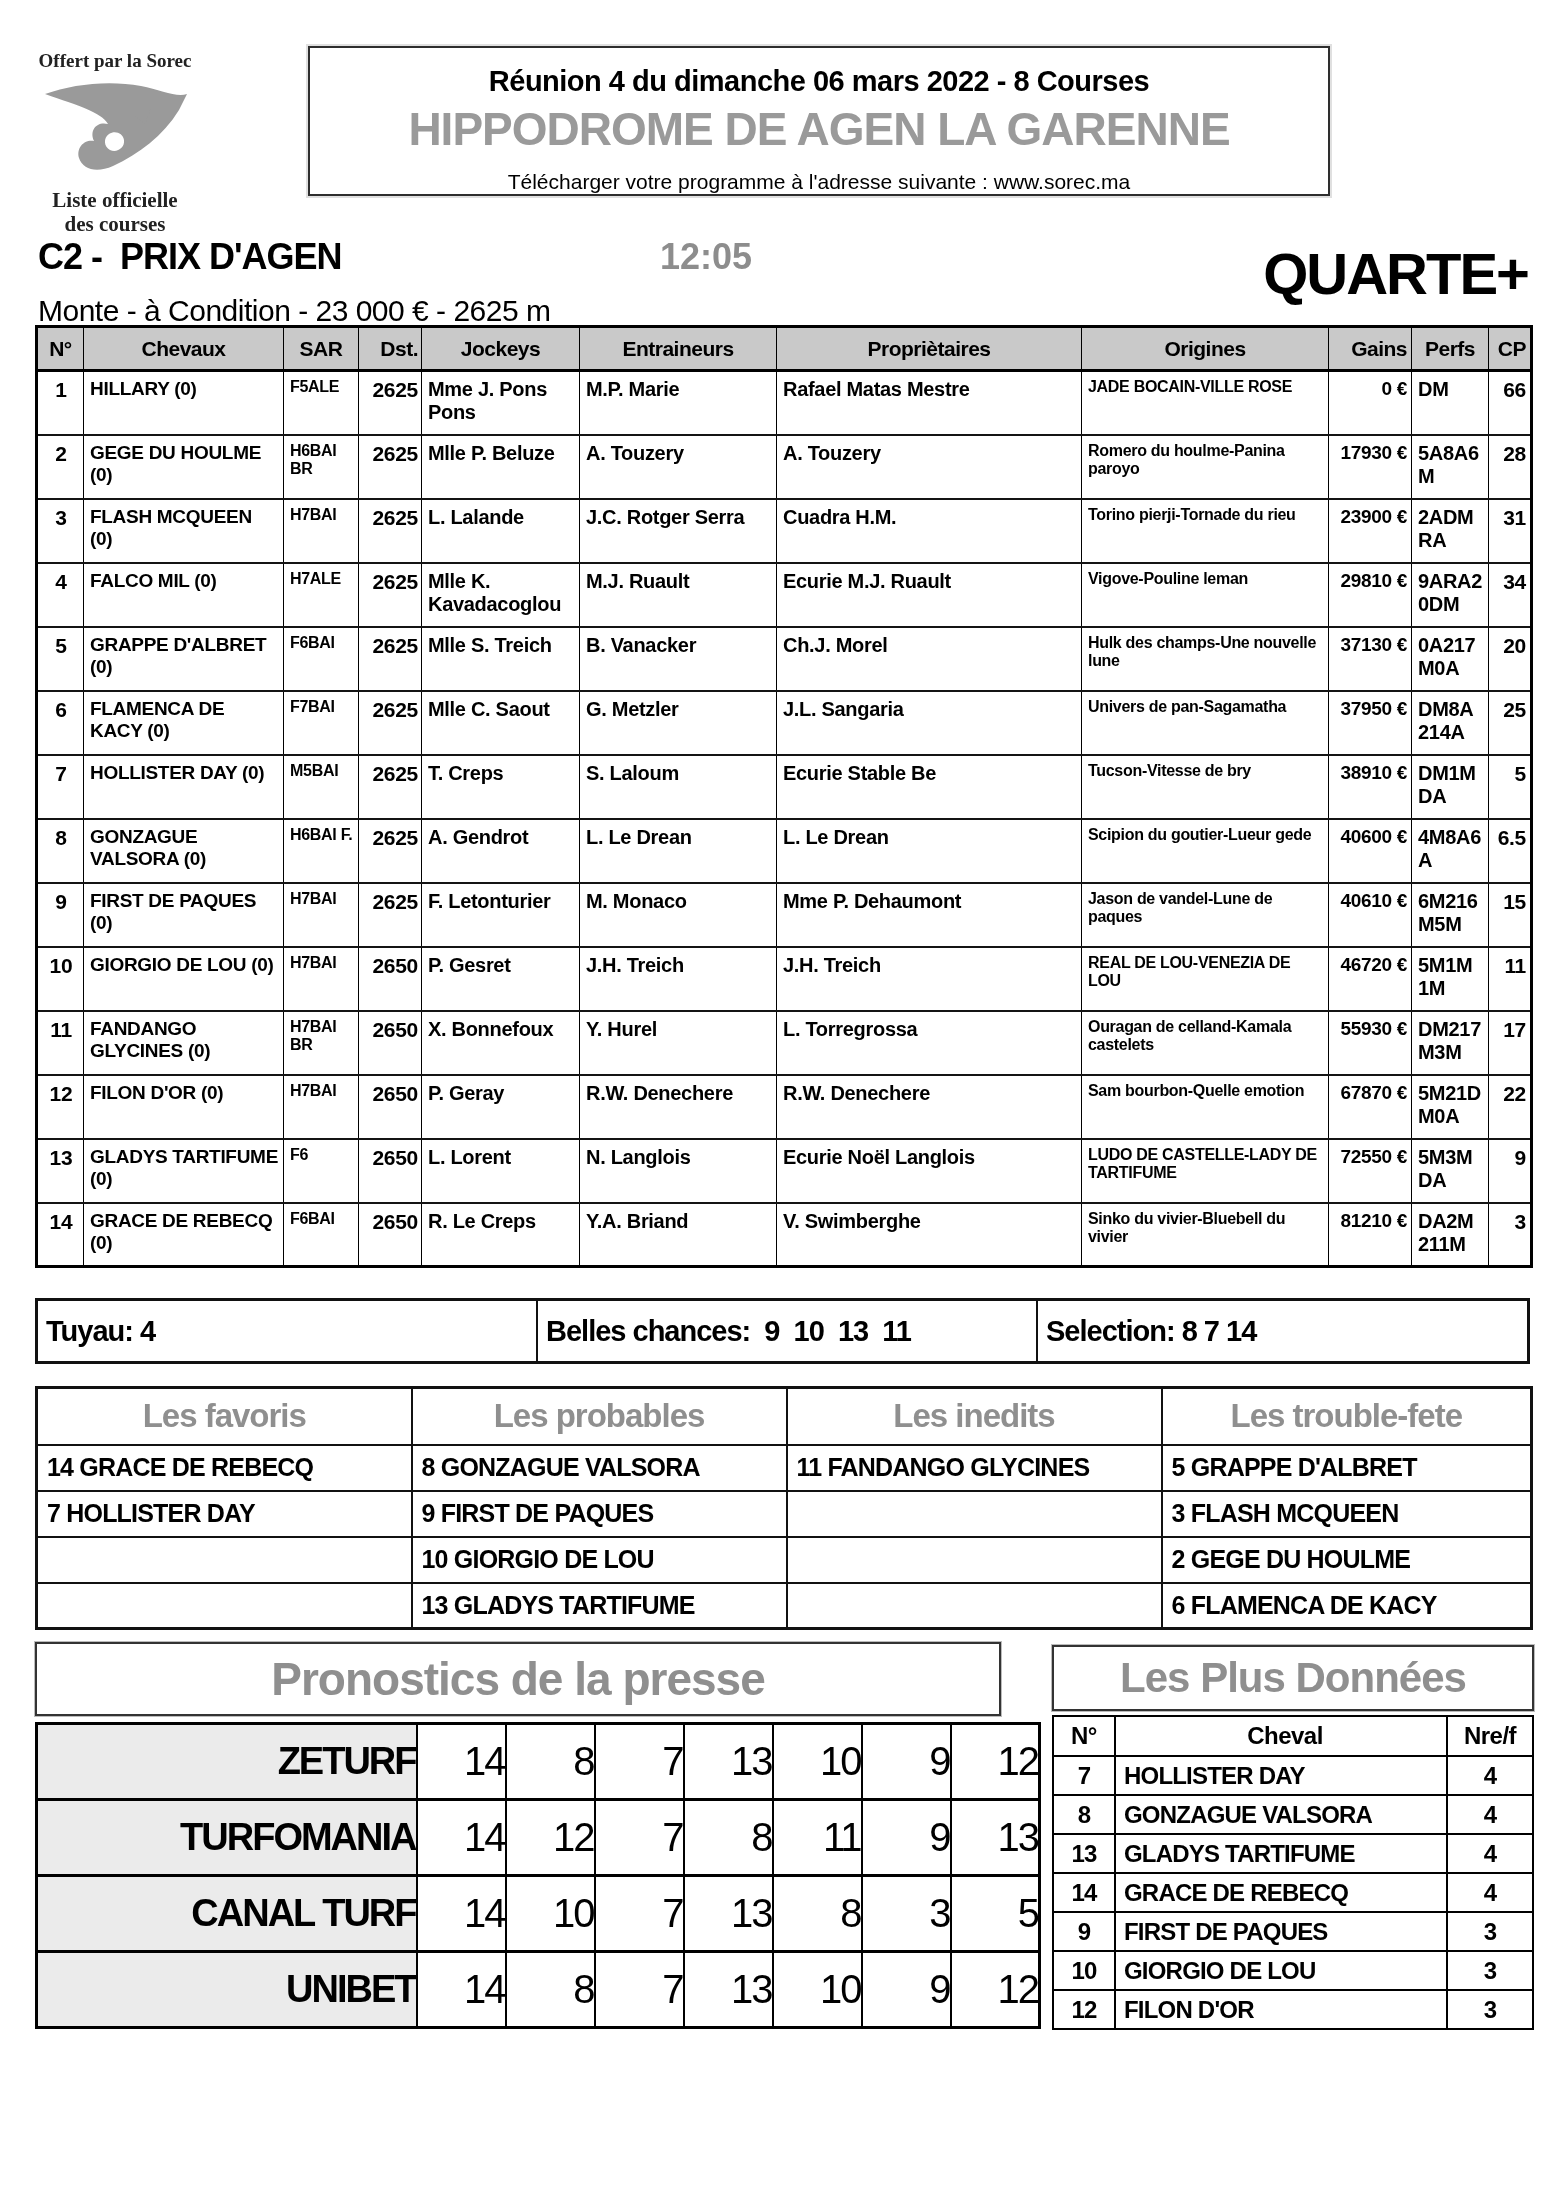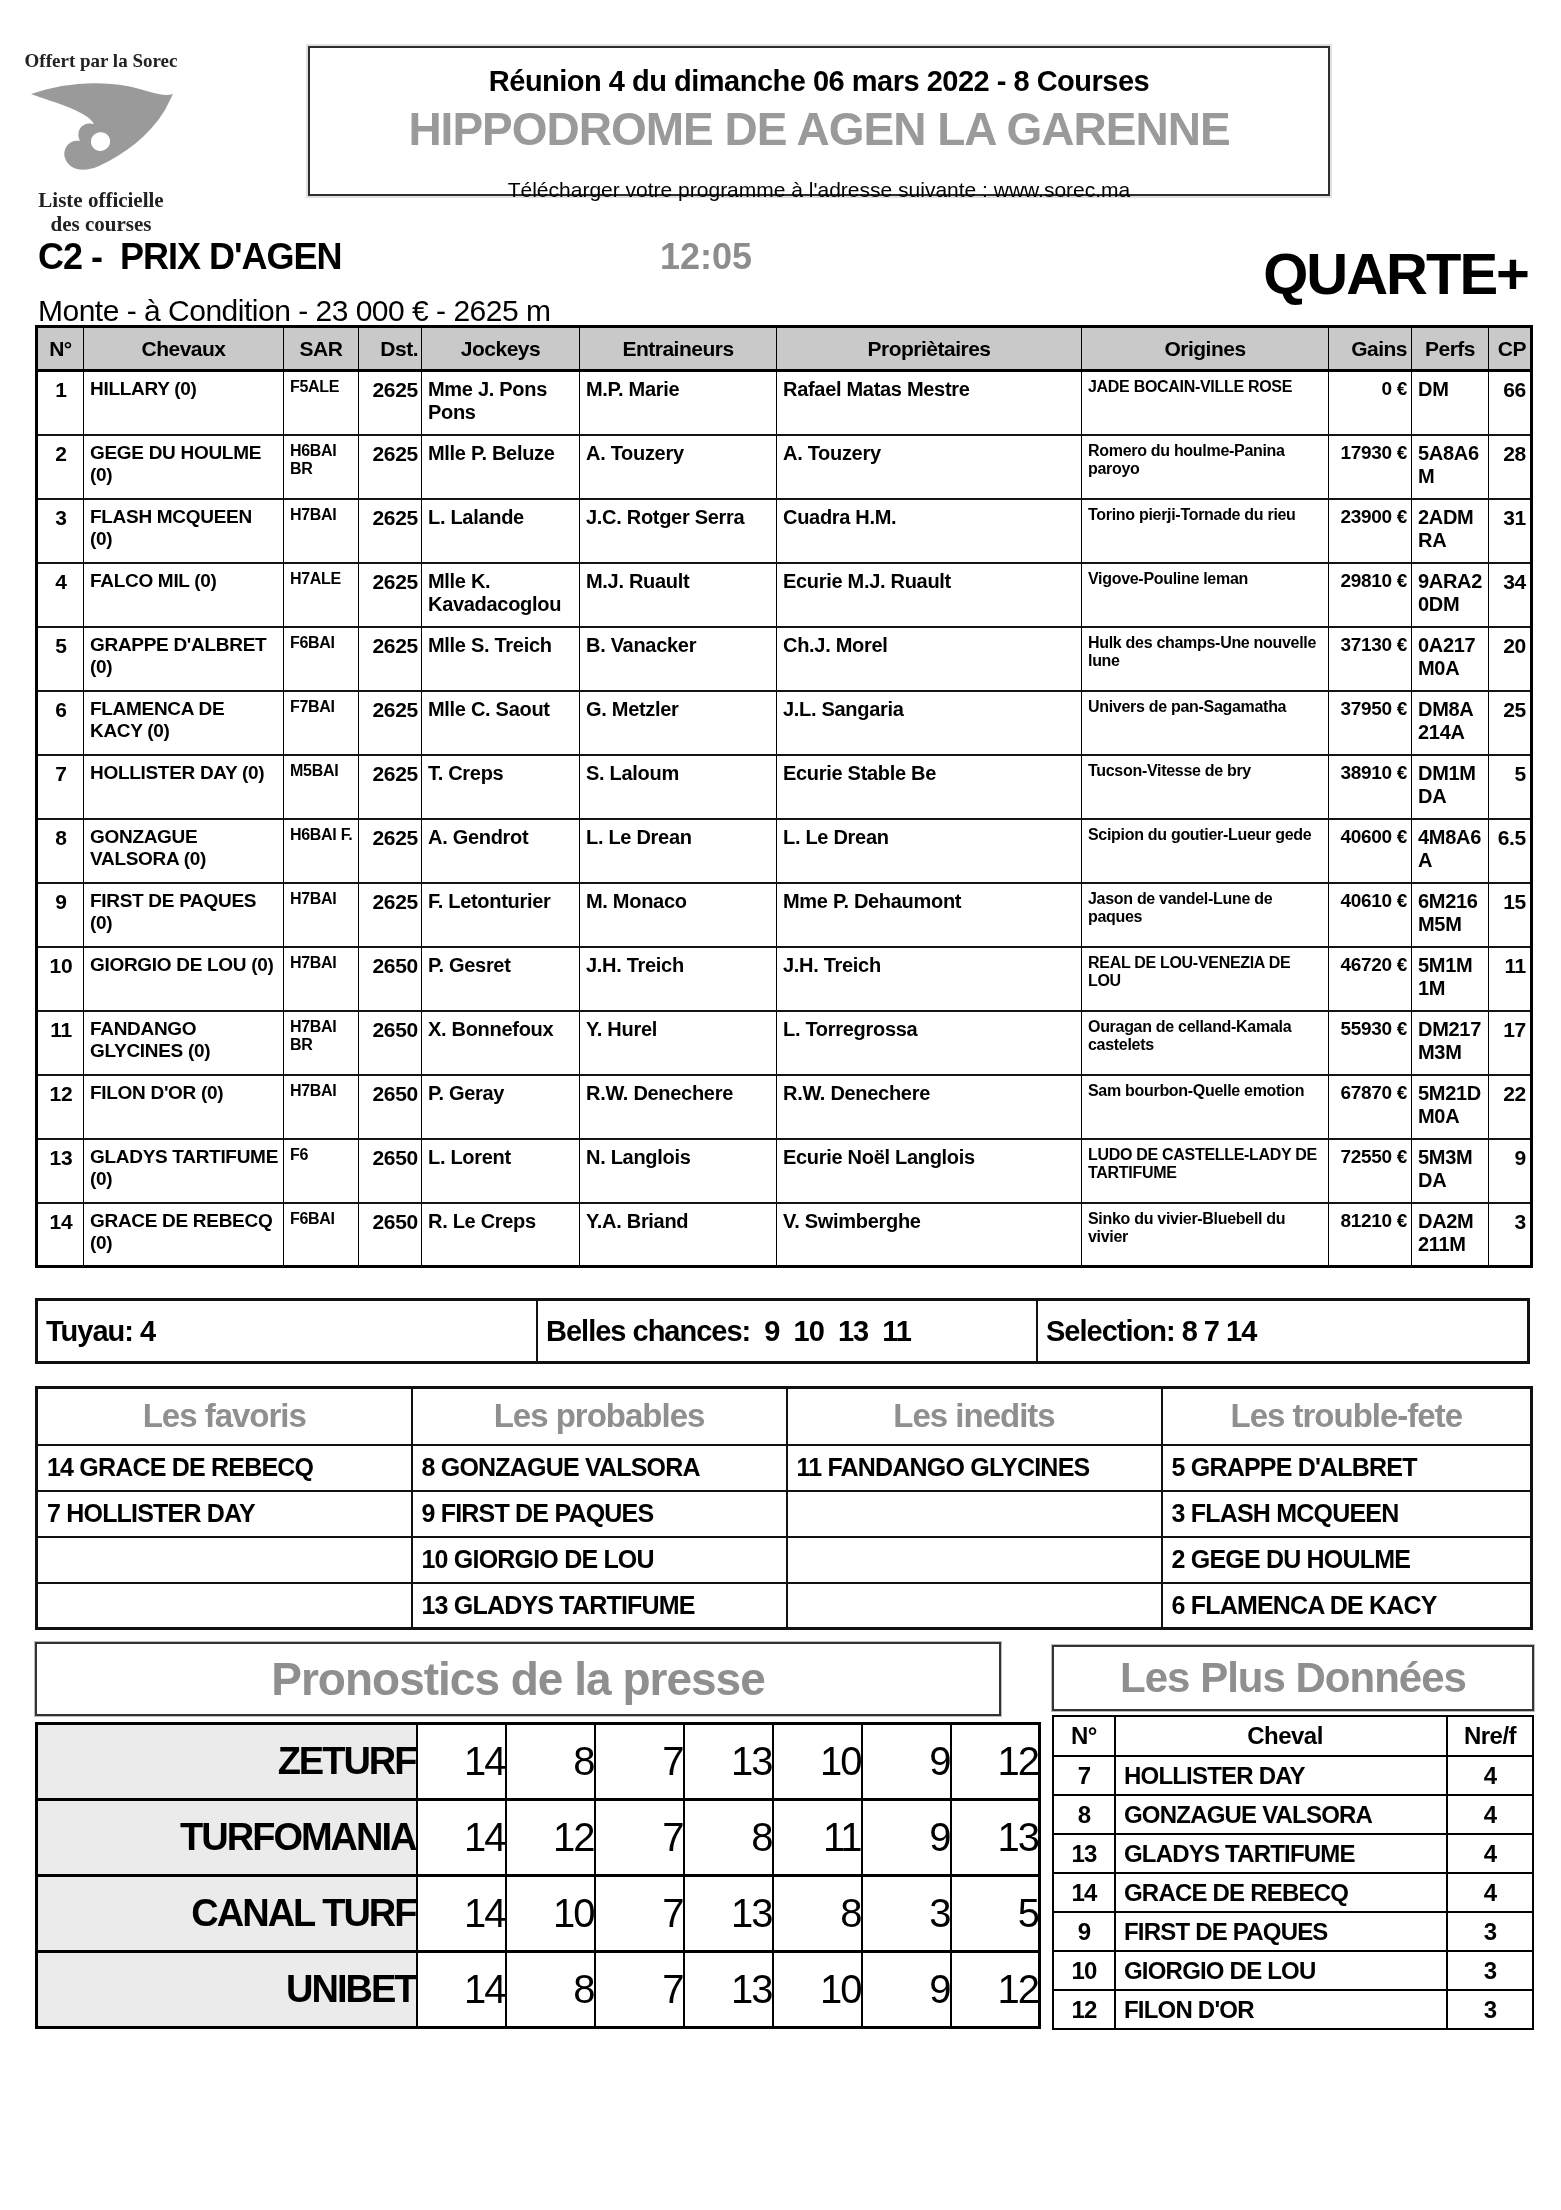--- a/index.html
+++ b/index.html
@@ -1,32 +1,32 @@
 <!DOCTYPE html>
 <html><head>
 <meta charset="utf-8">
 <style>
   * { box-sizing: border-box; margin: 0; padding: 0; }
   html, body { background: #ffffff; }
   body { font-family: "Liberation Sans", "DejaVu Sans", sans-serif; color: #000; }
   .page { position: relative; width: 1561px; height: 2210px; background: #fff; overflow: hidden; }
 
   
-  .logo { position: absolute; left: 12px; top: 50px; width: 178px; text-align: center;
+  .logo { position: absolute; left: 26px; top: 50px; width: 178px; text-align: center;
           font-family: "Liberation Serif", "DejaVu Serif", serif; font-weight: bold; color: #222; }
   .logo-top { font-size: 19px; }
   .logo-bottom { font-size: 21px; line-height: 1.15; }
   .horse-svg { display: block; margin: 6px auto 8px auto; }
 
   
   .header-box { position: absolute; left: 308px; top: 46px; width: 1022px; height: 150px;
                 border: 2px solid #2e2e2e; box-shadow: 0 0 0 2px #e0e0e0; background: #fff; text-align: center; }
   .hb-line1 { margin-top: 17px; font-size: 29px; font-weight: bold; letter-spacing: -0.5px; }
   .hb-title { margin-top: 4px; font-size: 46px; font-weight: bold; color: #9a9a9a; letter-spacing: -1px; }
-  .hb-line3 { margin-top: 22px; font-size: 21px; }
+  .hb-line3 { margin-top: 14px; font-size: 21px; }
 
   
   .race-line { position: absolute; left: 38px; top: 232px; width: 1492px; height: 105px; }
   .race-title { position: absolute; left: 0; top: 4px; font-size: 36px; font-weight: bold; letter-spacing: -1px; white-space: pre; }
   .race-time  { position: absolute; left: 622px; top: 4px; font-size: 36px; font-weight: bold; color: #8d8d8d; }
   .bet-type   { position: absolute; right: 2px; top: 8px; font-size: 58px; font-weight: bold; letter-spacing: -2px; }
   .race-cond  { position: absolute; left: 0; top: 62px; font-size: 30px; letter-spacing: -0.5px; }
 
   
   table { border-collapse: collapse; }

